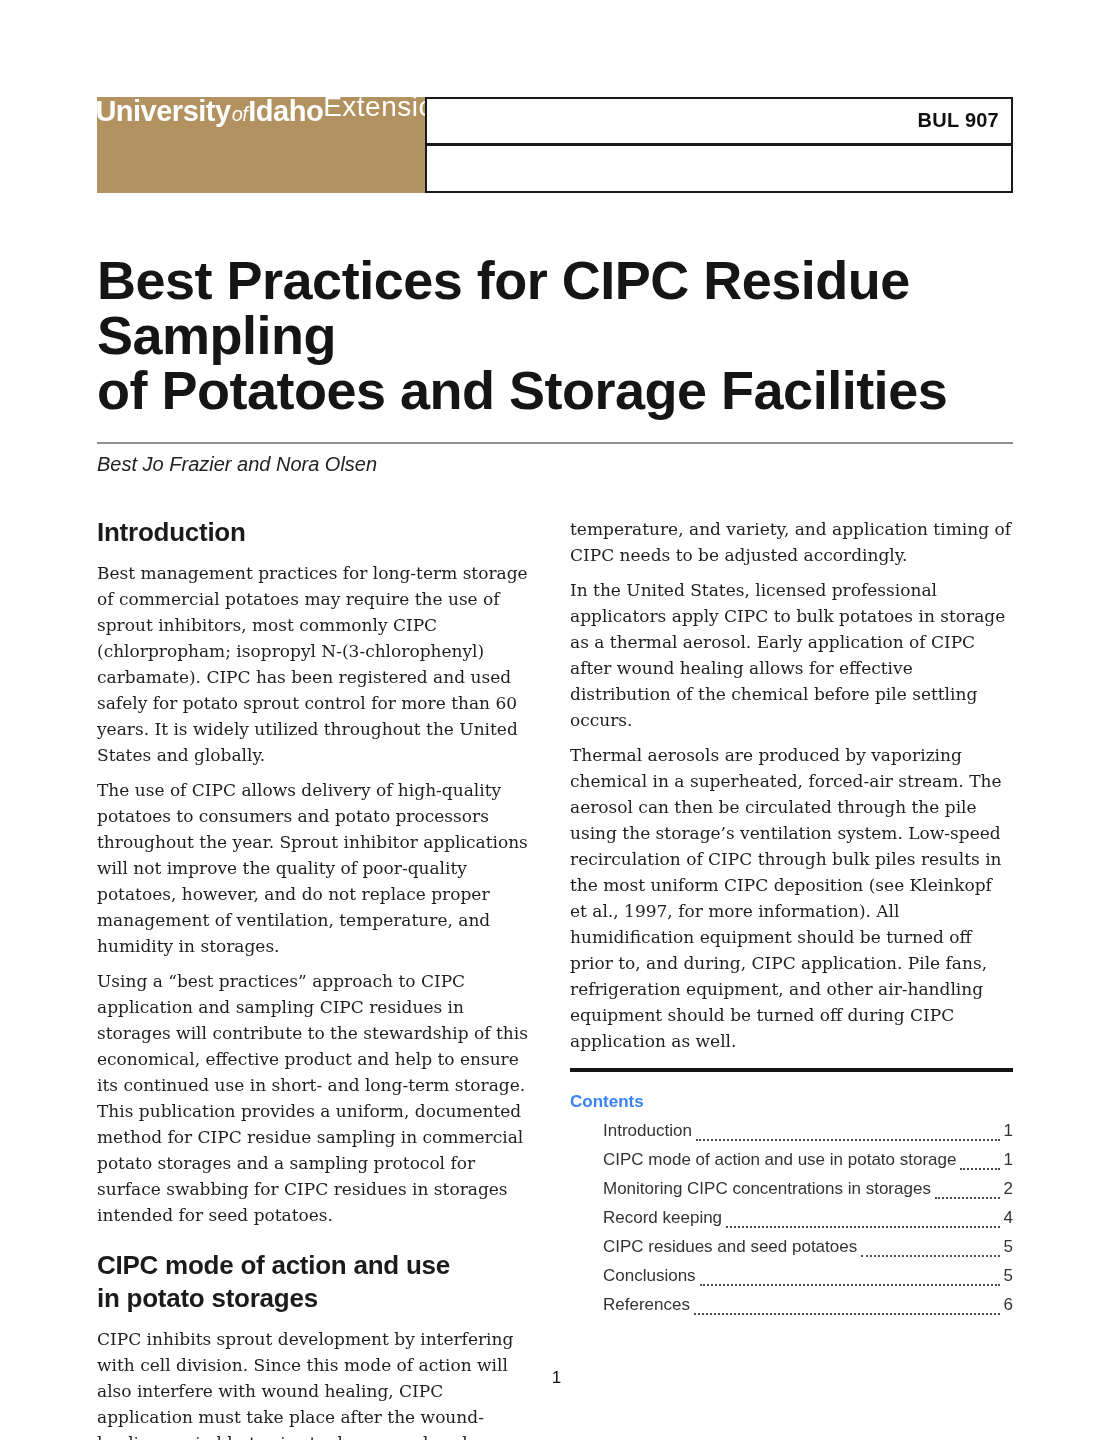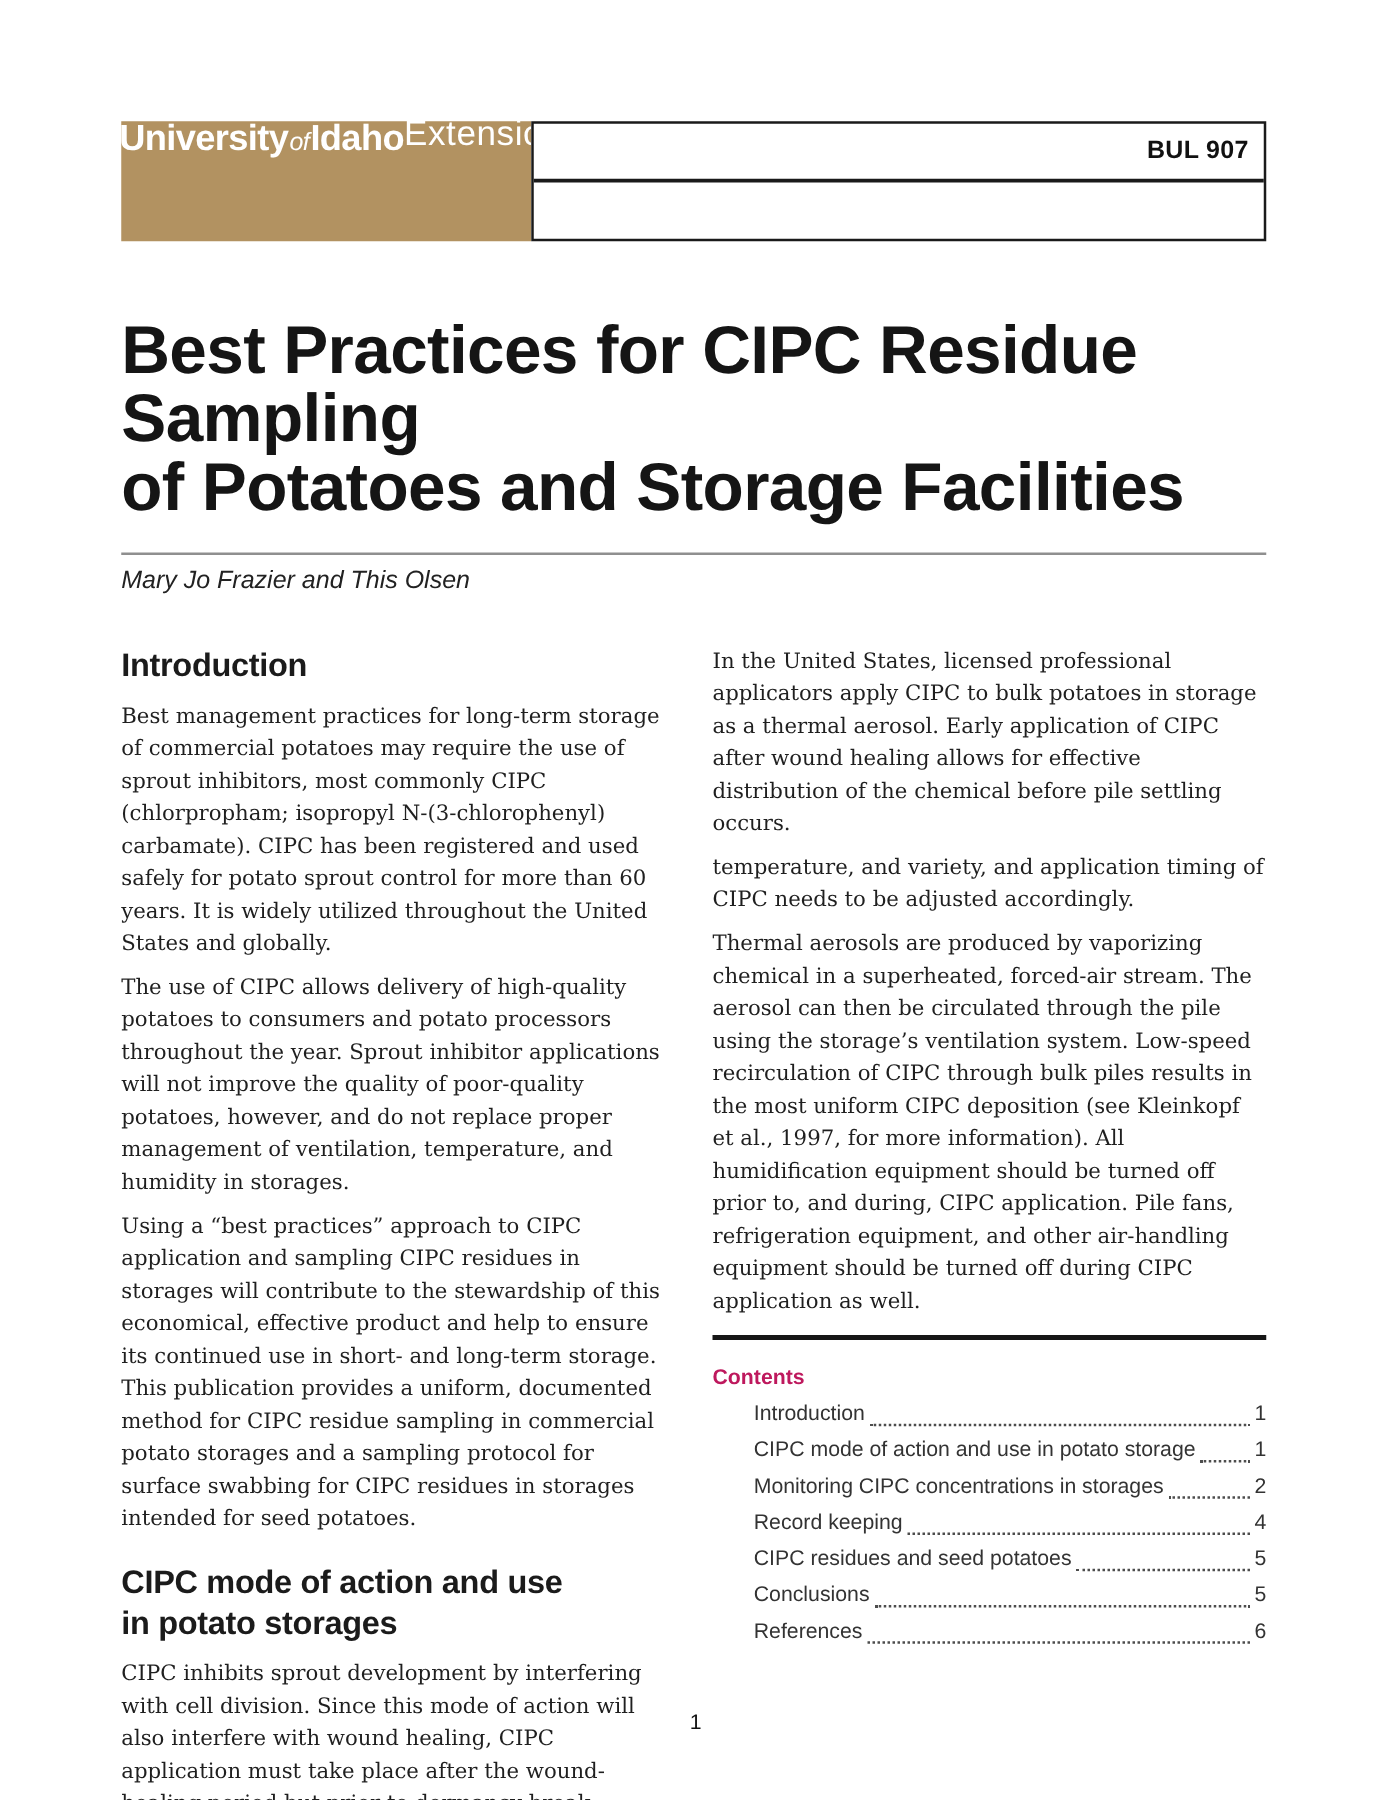--- a/index.html
+++ b/index.html
@@ -54,21 +54,21 @@
   h2.second { margin-top: 21px; }
   .body-par {
     font-family: "DejaVu Serif", serif;
     font-size: 17px; line-height: 26px; color: #1f1f1f;
     margin: 0 0 9px 0;
   }
 
   
   .contents-box { margin-top: 14px; }
   .contents-bar { height: 4px; background: #161616; }
-  .contents-heading { font-size: 17px; font-weight: bold; color: #be185d; margin: 20px 0 9px 0; }
+  .contents-heading { font-size: 17px; font-weight: bold; color: #3b82f6; margin: 20px 0 9px 0; }
   .toc { padding-left: 33px; }
   .toc-row { display: flex; align-items: baseline; height: 29px; font-size: 17px; color: #333333; }
   .toc-label { white-space: nowrap; }
   .toc-dots {
     flex: 1; margin: 0 4px; align-self: flex-end;
     border-bottom: 2.5px dotted #4d4d4d; position: relative; bottom: 9px;
   }
   .toc-page { white-space: nowrap; text-align: right; }
 
   
@@ -92,37 +92,37 @@
       </div>
       <div class="bulletin-box">
         <div class="bulletin-number">BUL 907</div>
         <div class="bulletin-rule"></div>
       </div>
     </header>
 
     <h1 class="doc-title">Best Practices for CIPC Residue Sampling
 of Potatoes and Storage Facilities</h1>
     <hr class="title-rule">
-    <p class="authors">Mary Jo Frazier and This Olsen</p>
+    <p class="authors">Best Jo Frazier and Nora Olsen</p>
 
     <div class="columns">
 
       <div class="col">
         <h2 class="section-heading">Introduction</h2>
         <p class="body-par">Best management practices for long-term storage of commercial potatoes may require the use of sprout inhibitors, most commonly CIPC (chlorpropham; isopropyl N-(3-chlorophenyl) carbamate). CIPC has been registered and used safely for potato sprout control for more than 60 years. It is widely utilized throughout the United States and globally.</p>
         <p class="body-par">The use of CIPC allows delivery of high-quality potatoes to consumers and potato processors throughout the year. Sprout inhibitor applications will not improve the quality of poor-quality potatoes, however, and do not replace proper management of ventilation, temperature, and humidity in storages.</p>
         <p class="body-par">Using a “best practices” approach to CIPC application and sampling CIPC residues in storages will contribute to the stewardship of this economical, effective product and help to ensure its continued use in short- and long-term storage. This publication provides a uniform, documented method for CIPC residue sampling in commercial potato storages and a sampling protocol for surface swabbing for CIPC residues in storages intended for seed potatoes.</p>
         <h2 class="section-heading second">CIPC mode of action and use
 in potato storages</h2>
         <p class="body-par">CIPC inhibits sprout development by interfering with cell division. Since this mode of action will also interfere with wound healing, CIPC application must take place after the wound-healing period but prior to dormancy break. Sprout development may vary in response to growing-season conditions, storage</p>
       </div>
 
       <div class="col">
+        <p class="body-par">temperature, and variety, and application timing of CIPC needs to be adjusted accordingly.</p>
         <p class="body-par">In the United States, licensed professional applicators apply CIPC to bulk potatoes in storage as a thermal aerosol. Early application of CIPC after wound healing allows for effective distribution of the chemical before pile settling occurs.</p>
-        <p class="body-par">temperature, and variety, and application timing of CIPC needs to be adjusted accordingly.</p>
         <p class="body-par">Thermal aerosols are produced by vaporizing chemical in a superheated, forced-air stream. The aerosol can then be circulated through the pile using the storage’s ventilation system. Low-speed recirculation of CIPC through bulk piles results in the most uniform CIPC deposition (see Kleinkopf et al., 1997, for more information). All humidification equipment should be turned off prior to, and during, CIPC application. Pile fans, refrigeration equipment, and other air-handling equipment should be turned off during CIPC application as well.</p>
 
         <section class="contents-box">
           <div class="contents-bar"></div>
           <h3 class="contents-heading">Contents</h3>
           <div class="toc">
             <div class="toc-row">
               <span class="toc-label">Introduction</span>
               <span class="toc-dots"></span>
               <span class="toc-page">1</span>

